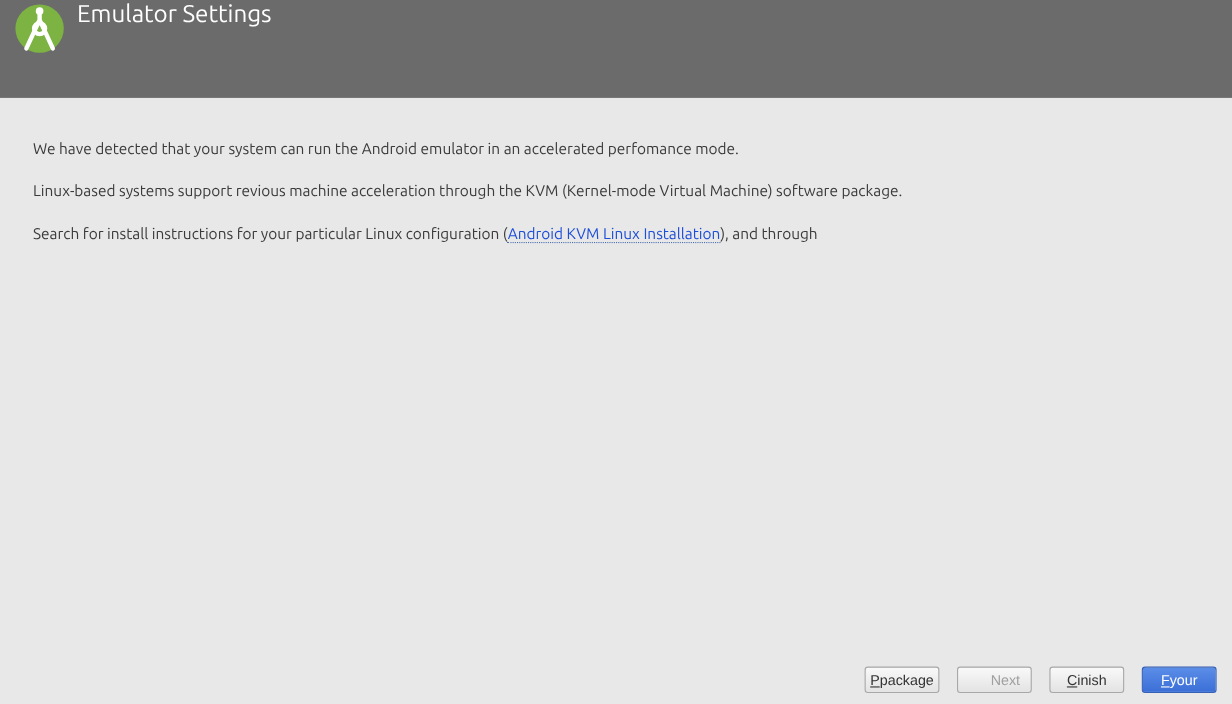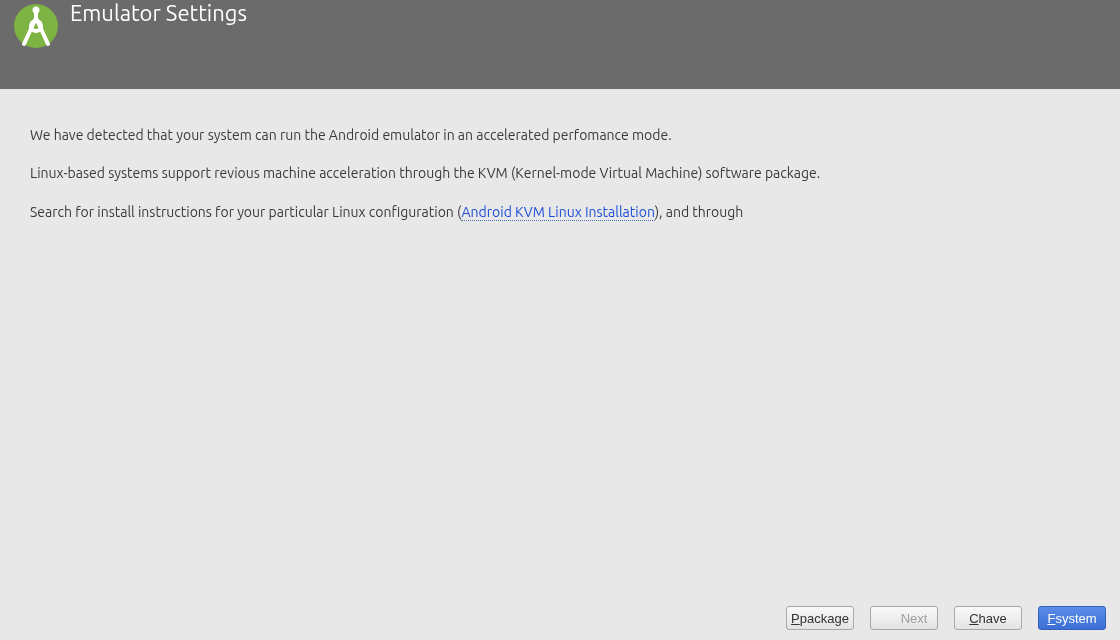--- a/index.html
+++ b/index.html
@@ -110,19 +110,19 @@
 </div>
 
 <div class="footer">
   <button class="btn">
       <span class="underline">P</span>
       <span>package</span>
     </button>
   <button class="btn disabled">Next</button>
   <button class="btn">
       <span class="underline">C</span>
-      <span>have</span>
+      <span>inish</span>
     </button>
   <button class="btn primary">
       <span class="underline">F</span>
-      <span>system</span>
+      <span>your</span>
     </button>
 </div>
 
 </body></html>

